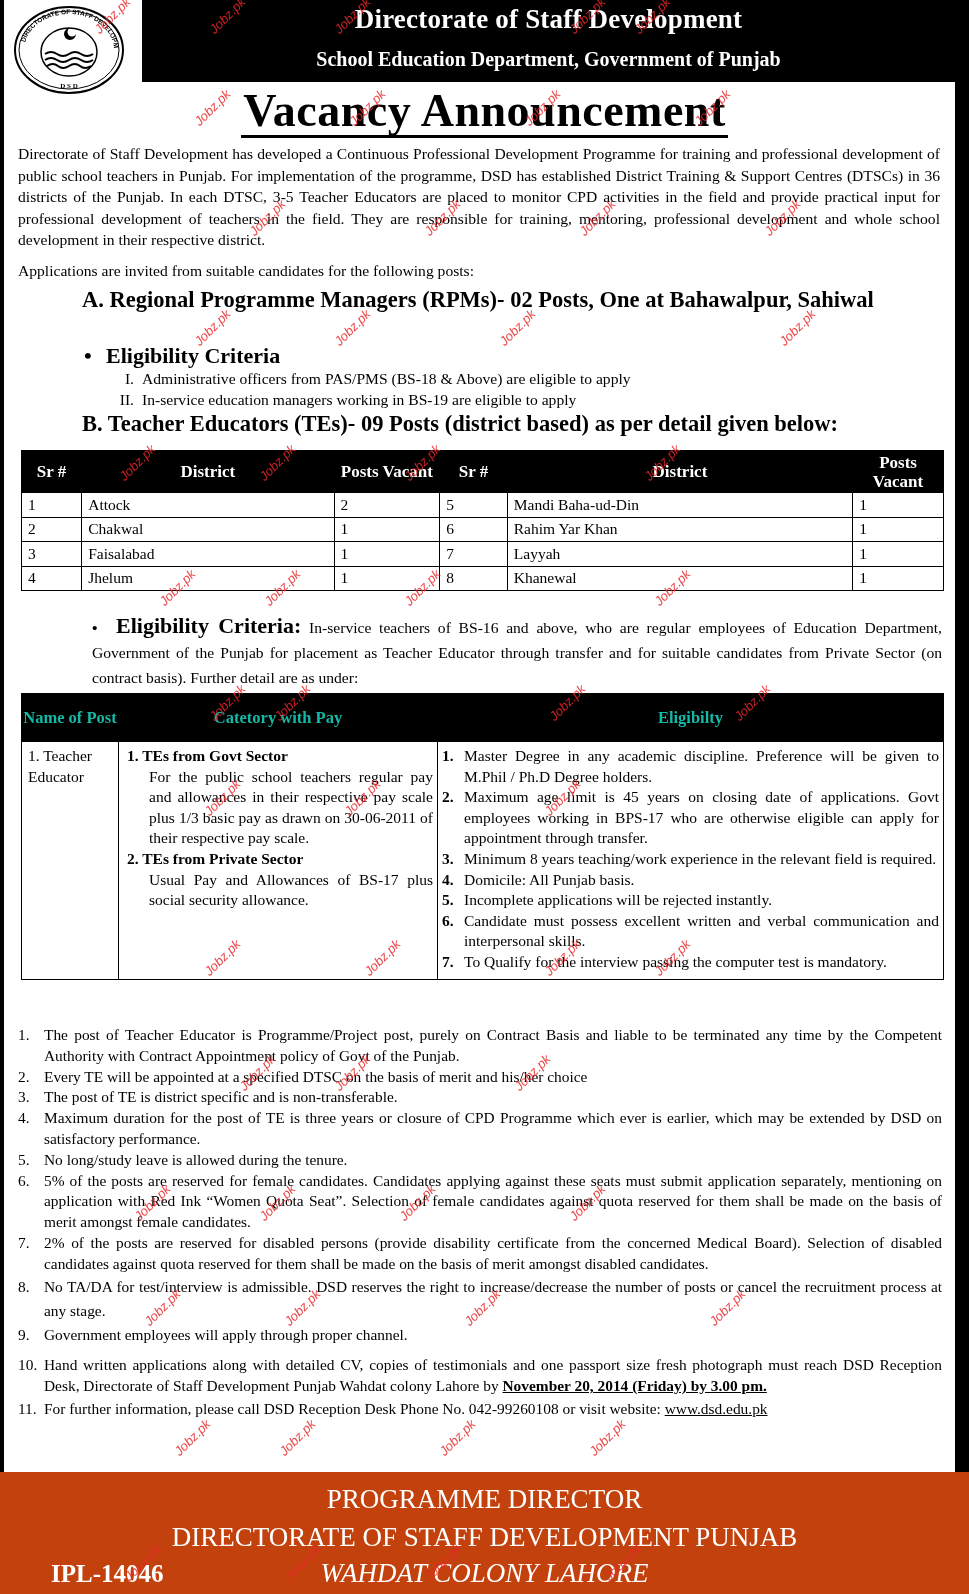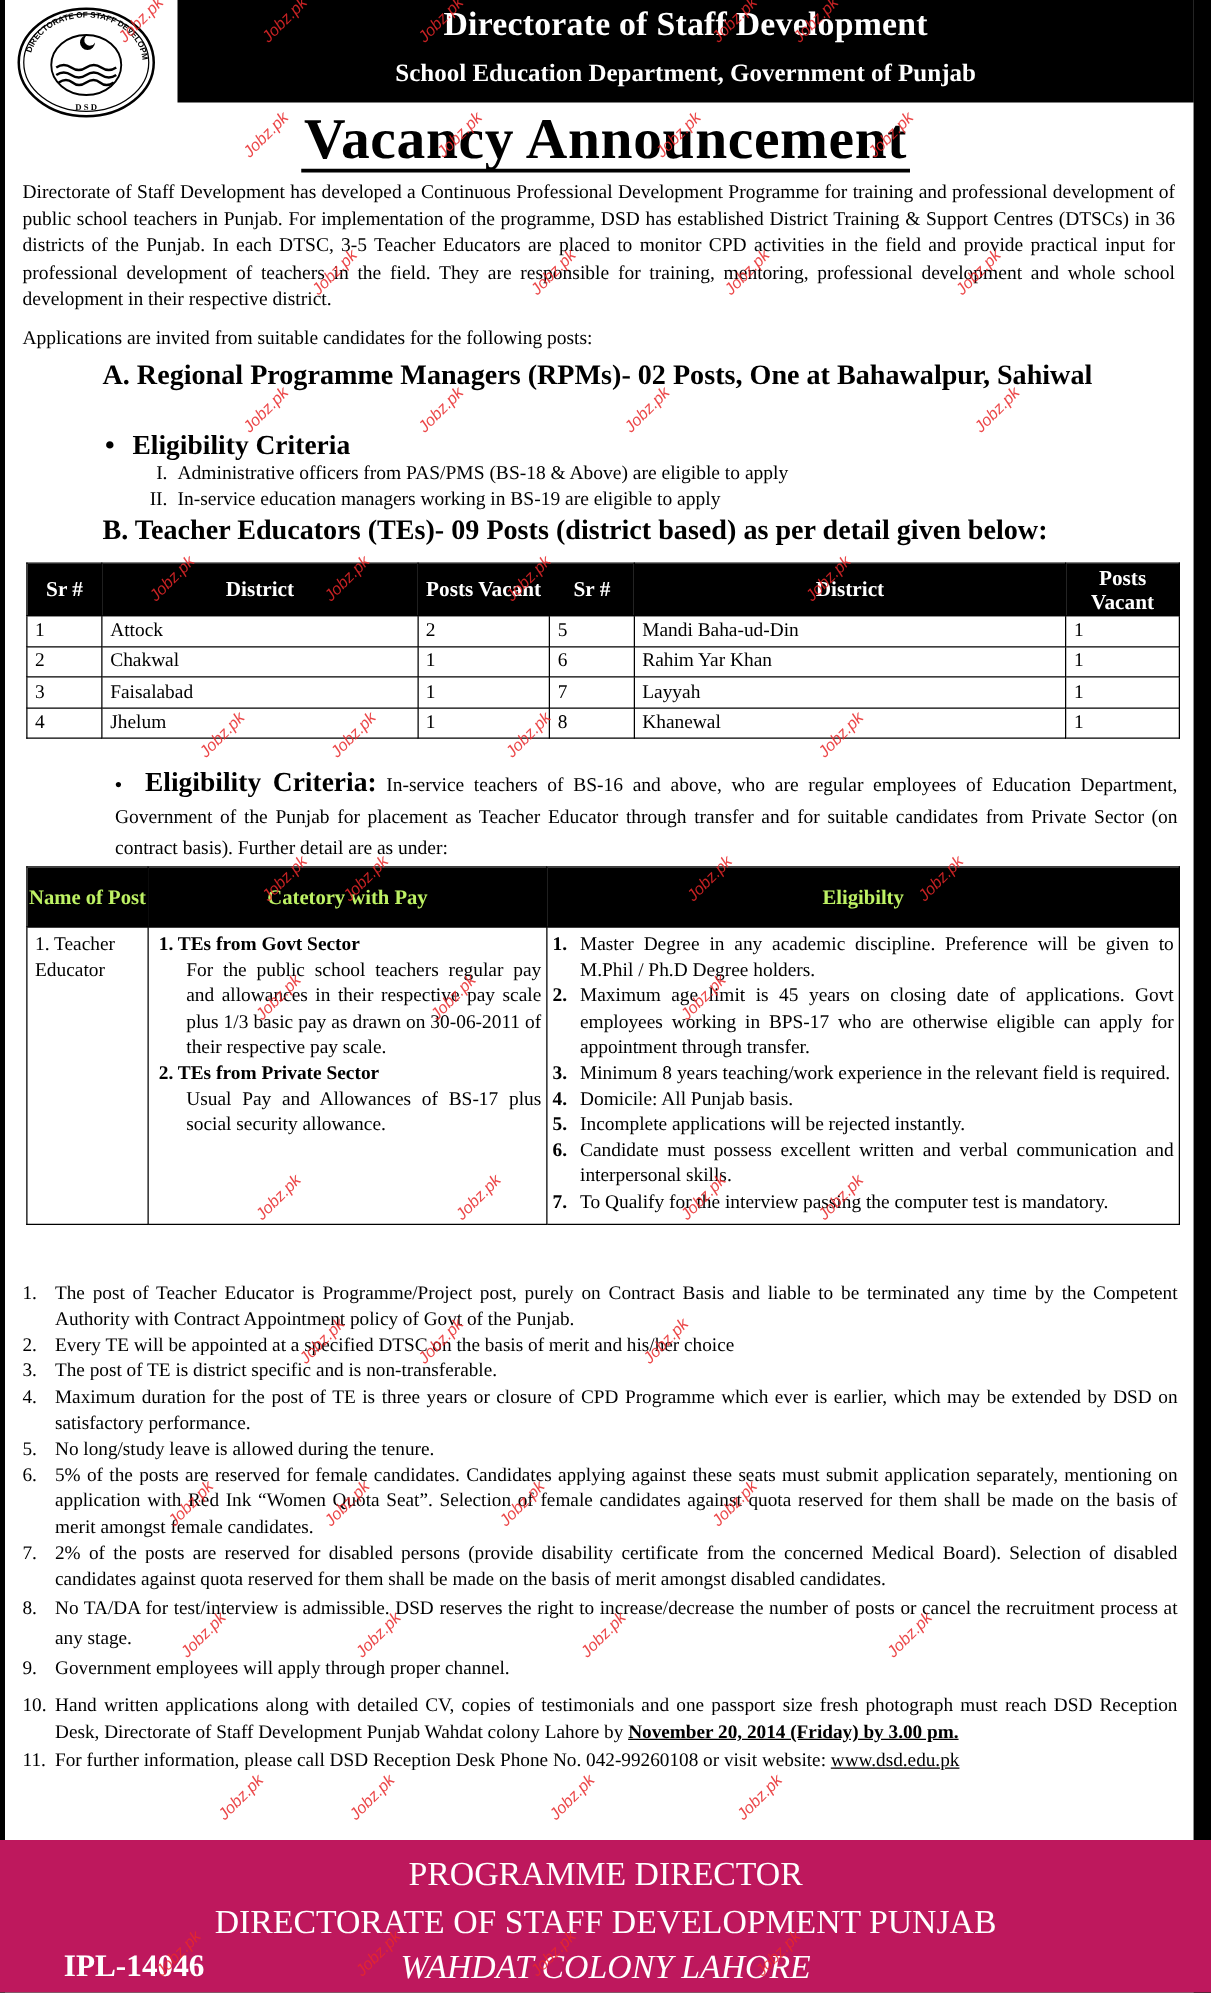--- a/index.html
+++ b/index.html
@@ -50,40 +50,40 @@
   .dtable { position: absolute; left: 21px; top: 450px; width: 923px; font-size: 15.5px; }
   .dtable th { background: #000; color: #fff; font-weight: bold; font-size: 17px; border: 1.5px solid #000; height: 42px; line-height: 19px; }
   .dtable td { border: 1.5px solid #000; height: 24.5px; padding-left: 6px; }
   .dtable td.foot { text-align: center; font-weight: bold; font-size: 15.5px; padding: 0; height: 22px; }
 
   .elig2 { position: absolute; left: 92px; top: 613px; width: 850px; font-size: 15.6px; line-height: 25px; text-align: justify; }
   .elig2 .lab { font-size: 22px; font-weight: bold; }
   .elig2 .dot { display: inline-block; width: 24px; font-weight: bold; }
 
   .etable { position: absolute; left: 21px; top: 693px; width: 923px; font-size: 15.3px; }
-  .etable th { background: #000; color: #bef264; font-weight: bold; font-size: 16.5px; height: 48px; line-height: 21px; border: 1.5px solid #000; }
+  .etable th { background: #000; color: #14b8a6; font-weight: bold; font-size: 16.5px; height: 48px; line-height: 21px; border: 1.5px solid #000; }
   .etable td { border: 1.5px solid #000; vertical-align: top; padding: 4px 4px 6px 4px; line-height: 20.6px; font-size: 15.5px; }
   .etable .col1 { width: 97px; }
   .etable .col2 { width: 319px; }
   .etable .sub { font-weight: bold; }
   .etable .jus { text-align: justify; padding-left: 26px; }
   .etable ol { list-style: none; }
   .etable li { display: flex; }
   .etable li .n { width: 22px; flex: none; font-weight: bold; }
   .etable li .t { flex: 1; text-align: justify; }
 
   .notes { position: absolute; left: 18px; top: 1025px; width: 924px; font-size: 15.4px; line-height: 20.8px; }
   .notes .item { display: flex; margin-bottom: 0; }
   .notes .n { width: 26px; flex: none; }
   .notes .t { flex: 1; text-align: justify; }
   .notes .u { font-weight: bold; text-decoration: underline; margin-top: 15px; }
   .notes .link { text-decoration: underline; }
 
   .footer {
-    position: absolute; left: 0; top: 1472px; width: 969px; height: 122px; background: #be185d;
+    position: absolute; left: 0; top: 1472px; width: 969px; height: 122px; background: #c2410c;
     color: #fff; text-align: center; font-family: "Liberation Serif", serif;
   }
   .footer .f1 { position: absolute; left: 0; right: 0; top: 12px; font-size: 27px; }
   .footer .f2 { position: absolute; left: 0; right: 0; top: 50px; font-size: 27px; }
   .footer .f3 { position: absolute; left: 0; right: 0; top: 86px; font-size: 27px; font-style: italic; }
   .footer .ipl { position: absolute; left: 8px; top: 88px; font-size: 25px; font-weight: bold; margin-left: 43px; }
 
   .wm { position: absolute; color: #e8282a; font-family: "Liberation Sans", sans-serif; font-size: 13px;
         transform: rotate(-45deg); opacity: 0.85; pointer-events: none; font-style: italic; }
 </style>

